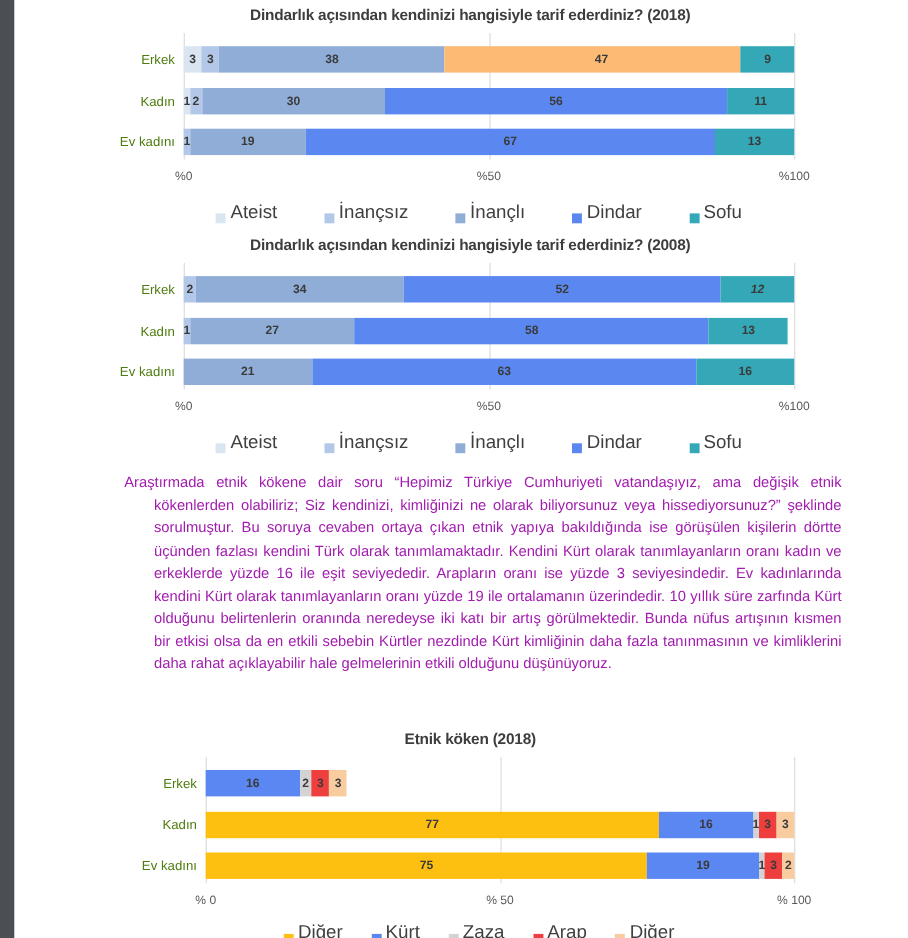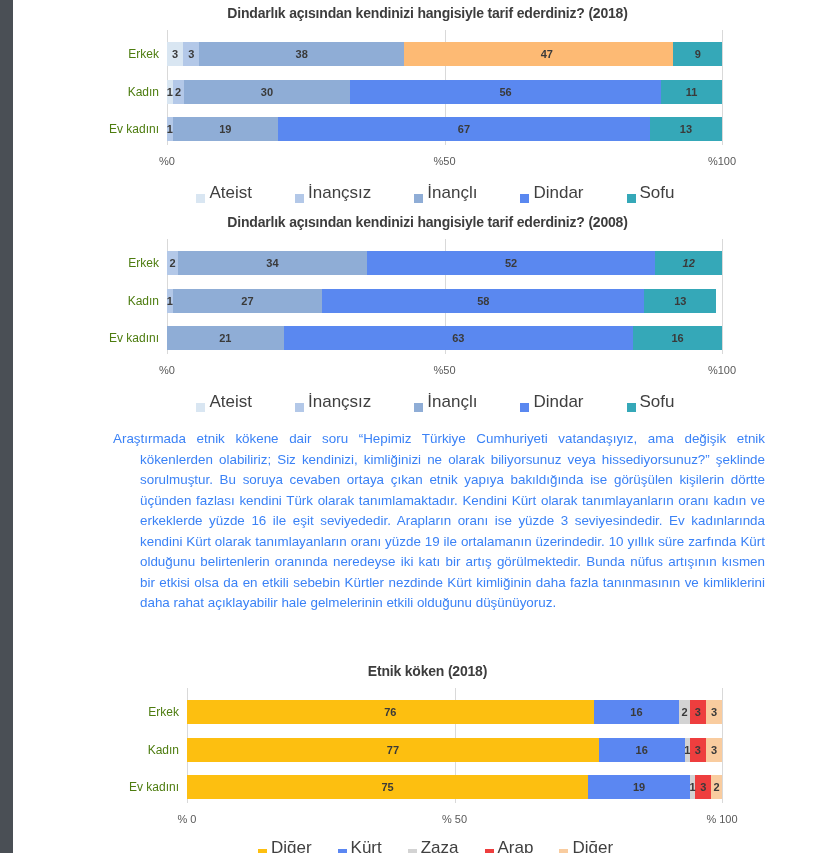--- a/index.html
+++ b/index.html
@@ -41,21 +41,21 @@
     margin:15px 0 0 115px;width:625px;
   }
   .c1 .legend,.c2 .legend{gap:27px;}
   .c3 .legend{gap:10px;margin-top:12px;}
   .legend-item{display:flex;align-items:flex-end;gap:4px;font-size:17px;color:#404040;white-space:nowrap;padding-left:16px;}
   .swatch{width:9px;height:9px;display:inline-block;flex:0 0 auto;}
 
   
   .para{
     position:absolute;top:429px;left:113px;width:625px;margin:0;
-    font-size:13.4px;line-height:20.5px;color:#3b82f6;text-align:justify;
+    font-size:13.4px;line-height:20.5px;color:#a21caf;text-align:justify;
     padding-left:27px;text-indent:-27px;
   }
 </style>
 </head>
 <body>
 
 <div class="page">
   <div class="edge"></div>
 
   <section class="chart c1">
@@ -226,23 +226,20 @@
   <p class="para">Araştırmada etnik kökene dair soru “Hepimiz Türkiye Cumhuriyeti vatandaşıyız, ama değişik etnik kökenlerden olabiliriz; Siz kendinizi, kimliğinizi ne olarak biliyorsunuz veya hissediyorsunuz?” şeklinde sorulmuştur. Bu soruya cevaben ortaya çıkan etnik yapıya bakıldığında ise görüşülen kişilerin dörtte üçünden fazlası kendini Türk olarak tanımlamaktadır. Kendini Kürt olarak tanımlayanların oranı kadın ve erkeklerde yüzde 16 ile eşit seviyededir. Arapların oranı ise yüzde 3 seviyesindedir. Ev kadınlarında kendini Kürt olarak tanımlayanların oranı yüzde 19 ile ortalamanın üzerindedir. 10 yıllık süre zarfında Kürt olduğunu belirtenlerin oranında neredeyse iki katı bir artış görülmektedir. Bunda nüfus artışının kısmen bir etkisi olsa da en etkili sebebin Kürtler nezdinde Kürt kimliğinin daha fazla tanınmasının ve kimliklerini daha rahat açıklayabilir hale gelmelerinin etkili olduğunu düşünüyoruz.</p>
 
   <section class="chart c3">
     <h2 class="chart-title">Etnik köken (2018)</h2>
     <div class="plot">
         <div class="grid" style="left: 0%;"></div>
         <div class="grid" style="left: 50%;"></div>
         <div class="grid" style="left: 100%;"></div>
         <div class="row" style="top: 12px;">
           <div class="row-label">Erkek</div>
-          <div class="seg" style="width: 76%; background: rgb(253, 191, 16);">
-            <span>76</span>
-          </div>
           <div class="seg" style="width: 16%; background: rgb(91, 135, 242);">
             <span>16</span>
           </div>
           <div class="seg" style="width: 2%; background: rgb(211, 211, 211);">
             <span>2</span>
           </div>
           <div class="seg" style="width: 3%; background: rgb(238, 62, 62);">
             <span>3</span>
           </div>
           <div class="seg" style="width: 3%; background: rgb(249, 204, 159);">

